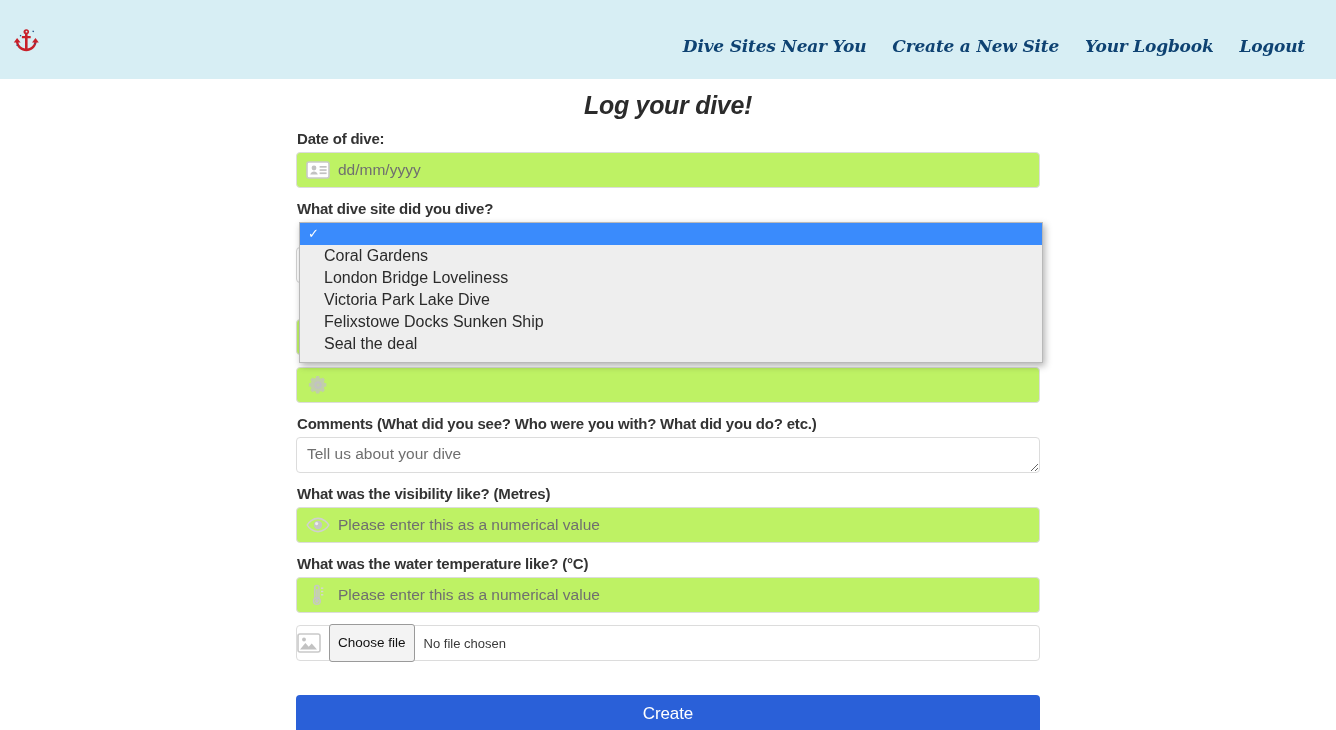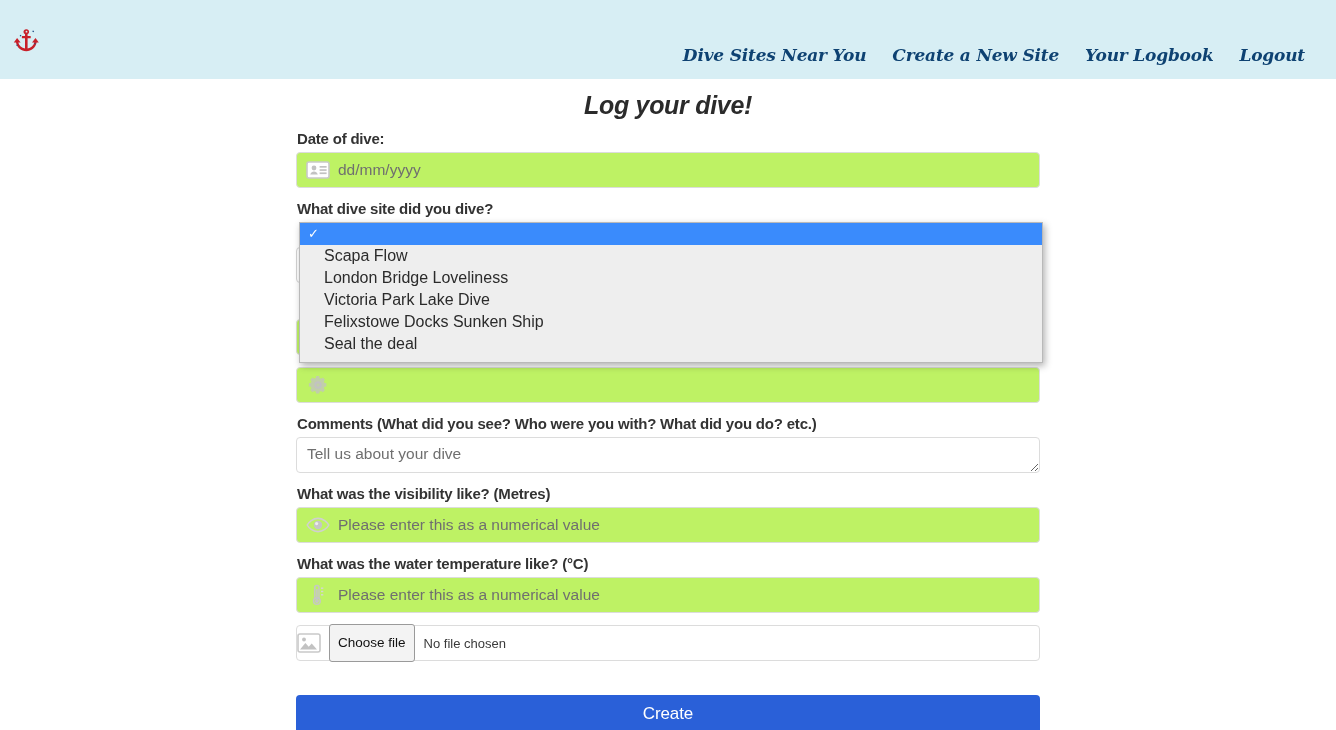--- a/index.html
+++ b/index.html
@@ -24,21 +24,21 @@
   .brand {
     position: absolute;
     left: 10px;
     top: 23px;
     width: 34px; height: 34px;
     display: block;
   }
   .nav-links {
     position: absolute;
     right: 18px;
-    top: 9px;
+    top: 0;
     height: 91px;
     display: flex;
     align-items: center;
     gap: 0px;
   }
   .nav-link {
     color: #0e4272;
     text-decoration: none;
     font-family: "DejaVu Serif", serif;
     font-style: italic;
@@ -285,21 +285,21 @@
     </div>
 
     <label class="field-label">What dive site did you dive?</label>
     <div class="select-group">
       <div class="select-display"></div>
       <div class="dropdown-panel">
         <div class="dd-option selected">
           <span class="tick">✓</span>
           <span></span>
         </div>
-        <div class="dd-option">Scapa Flow</div>
+        <div class="dd-option">Coral Gardens</div>
         <div class="dd-option">London Bridge Loveliness</div>
         <div class="dd-option">Victoria Park Lake Dive</div>
         <div class="dd-option">Felixstowe Docks Sunken Ship</div>
         <div class="dd-option">Seal the deal</div>
         <div class="dd-spacer"></div>
       </div>
     </div>
 
     <div class="input-row" style="margin-top:36px;">
       <span class="icon-box"></span>

